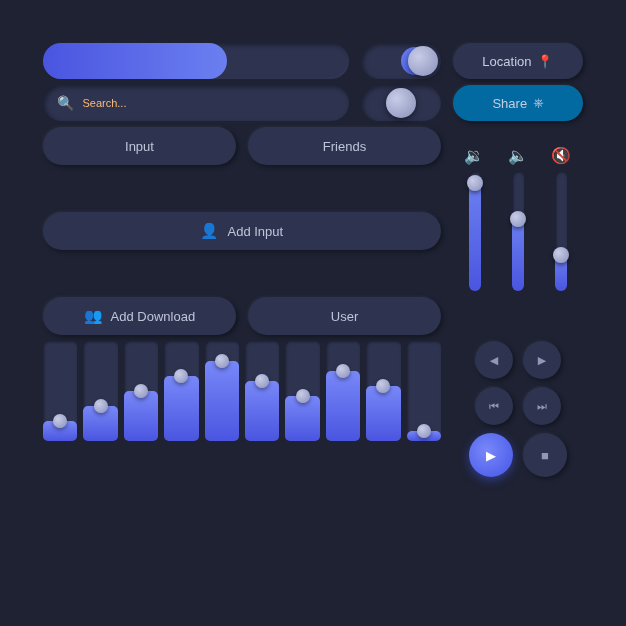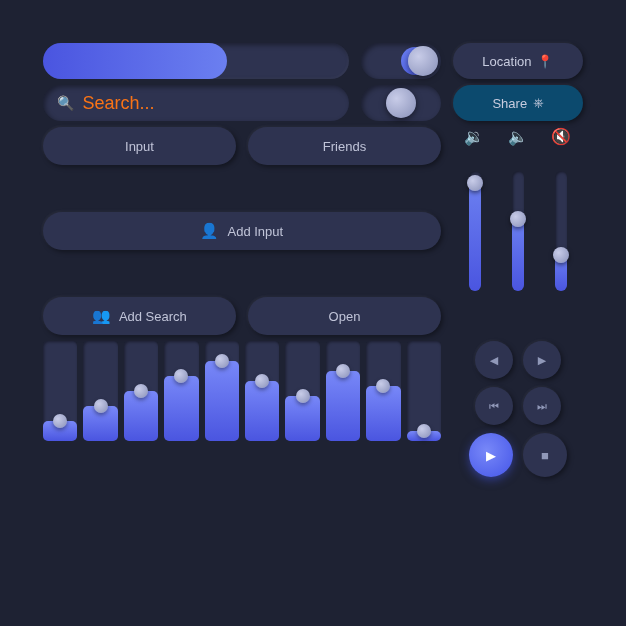--- a/index.html
+++ b/index.html
@@ -107,22 +107,22 @@
       align-items: center;
       padding: 0 14px;
       gap: 8px;
       box-shadow: inset 2px 2px 5px rgba(0,0,0,0.4);
     }
     .search-bar .search-icon {
       color: #5b6ef5;
       font-size: 14px;
     }
     .search-bar span {
-      color: #f97316;
-      font-size: 18px;
+      color: #fdba74;
+      font-size: 11px;
     }
     .h-slider {
       width: 80px;
       height: 36px;
       background: #2e3350;
       border-radius: 18px;
       position: relative;
       box-shadow: inset 2px 2px 5px rgba(0,0,0,0.4);
     }
     .h-slider-thumb {
@@ -133,37 +133,37 @@
       width: 30px;
       height: 30px;
       border-radius: 50%;
       background: radial-gradient(circle at 35% 35%, #c8cce8, #8890b8);
       box-shadow: 0 2px 6px rgba(0,0,0,0.5);
     }
 
     .btn-share {
       width: 130px;
       height: 36px;
-      background: #0c4a6e;
+      background: #0369a1;
       border-radius: 18px;
       display: flex;
       align-items: center;
       justify-content: center;
       gap: 6px;
       box-shadow: 2px 2px 5px rgba(0,0,0,0.4), -1px -1px 3px rgba(255,255,255,0.05);
       flex-shrink: 0;
       cursor: pointer;
     }
     .btn-share span { color: #c8ccdf; font-size: 13px; }
     .share-icon { color: #5b6ef5; font-size: 13px; }
 
     
     .row3 {
       display: flex;
-      align-items: flex-start;
+      align-items: flex-end;
       gap: 12px;
     }
     .btn-pill {
       height: 38px;
       background: #2e3350;
       border-radius: 19px;
       display: flex;
       align-items: center;
       justify-content: center;
       cursor: pointer;
@@ -389,24 +389,24 @@
       <div class="v-slider-track" style="height:120px;">
         <div class="v-slider-fill" style="height:30%; background: linear-gradient(180deg, #6b7ff0, #4a55e0);"></div>
         <div class="v-slider-thumb" style="bottom: calc(30% - 8px);"></div>
       </div>
     </div>
   </div>
 
   <div class="row5">
     <div class="btn-icon-pill btn-add-friends">
       <span class="btn-icon">👥</span>
-      <span>Add Search</span>
+      <span>Add Download</span>
     </div>
     <div class="btn-pill btn-open">
-      <span>Open</span>
+      <span>User</span>
     </div>
     <div style="width:130px; flex-shrink:0;"></div>
   </div>
 
   <div class="row6">
     <div class="bars-section">
 
       <div class="bar-track-v" style="height:100px;">
         <div class="bar-fill-v" style="height:20%; background: linear-gradient(180deg, #7888f8, #4a55e0);"></div>
         <div class="bar-thumb-v" style="bottom: calc(20% - 7px);"></div>

